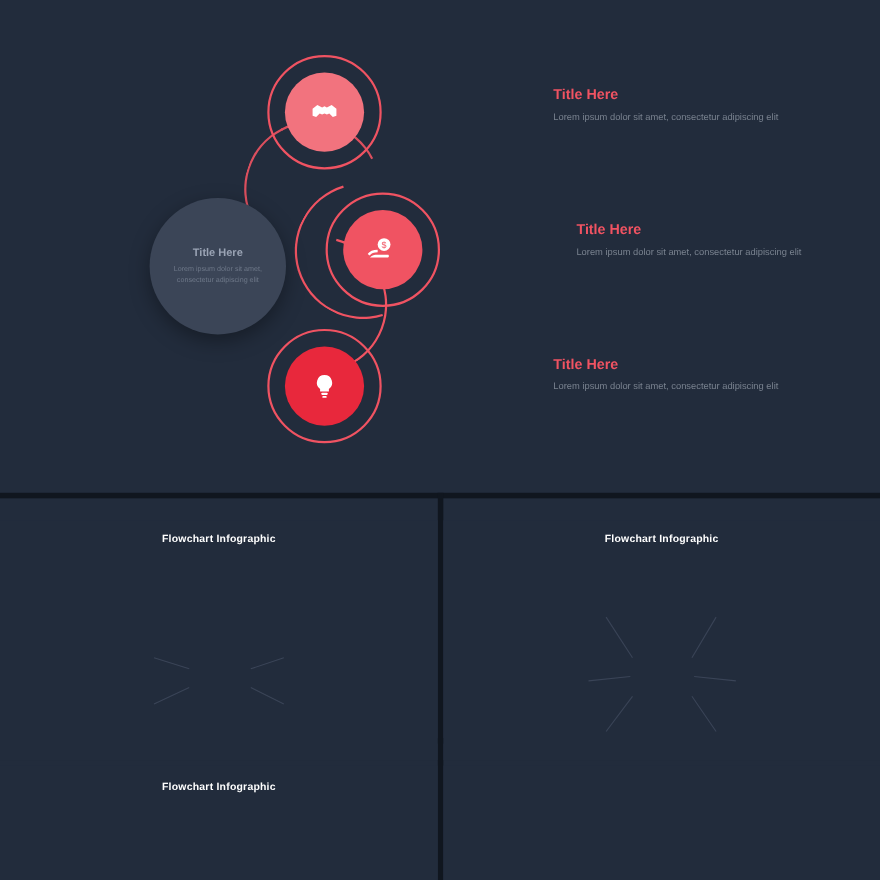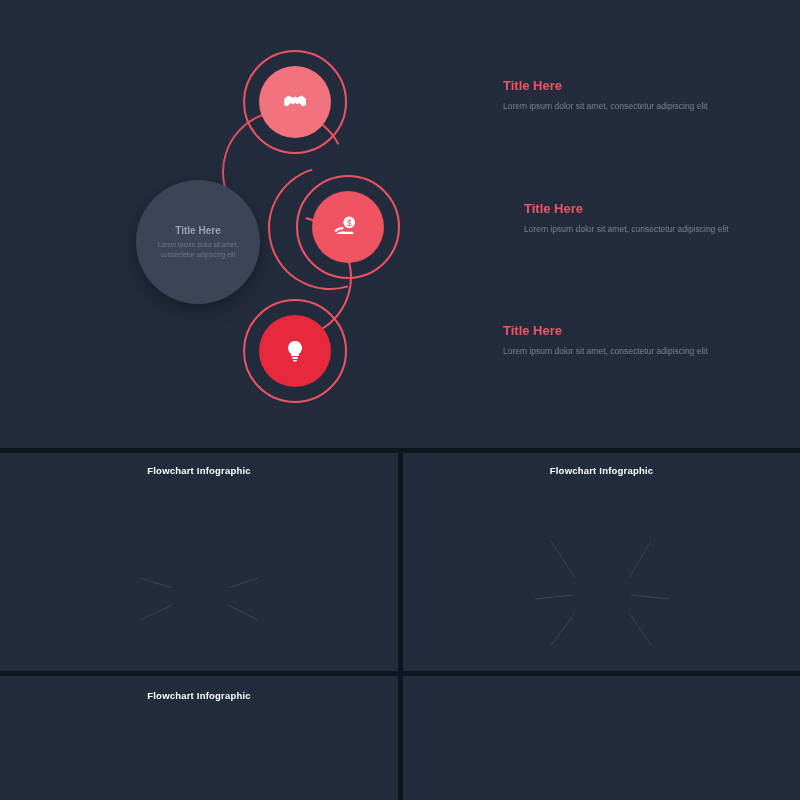--- a/index.html
+++ b/index.html
@@ -34,21 +34,21 @@
 
   .hero-txt{position:absolute;width:260px;}
   .hero-txt .ttl{font-size:13px;margin:0 0 6px 0;}
   .hero-txt .p{font-size:8.5px;line-height:1.7;color:#79melt;}
   .hero-txt .p{color:#79828f;}
 
   .connector{position:absolute;border:2px solid #f05362;border-radius:50%;
      border-left-color:transparent;border-bottom-color:transparent;}
 
   
-  .panel{position:absolute;background:#222c3c;}
+  .panel{position:absolute;background:#222c3c;margin-top:20px;}
   .panel-title{position:absolute;width:100%;text-align:center;color:#ffffff;
      font-size:9.5px;font-weight:bold;letter-spacing:.2px;}
   .divider{position:absolute;background:#10161f;}
 </style>
 </head>
 <body>
 
 <div class="canvas">
 
   <div class="hero">

